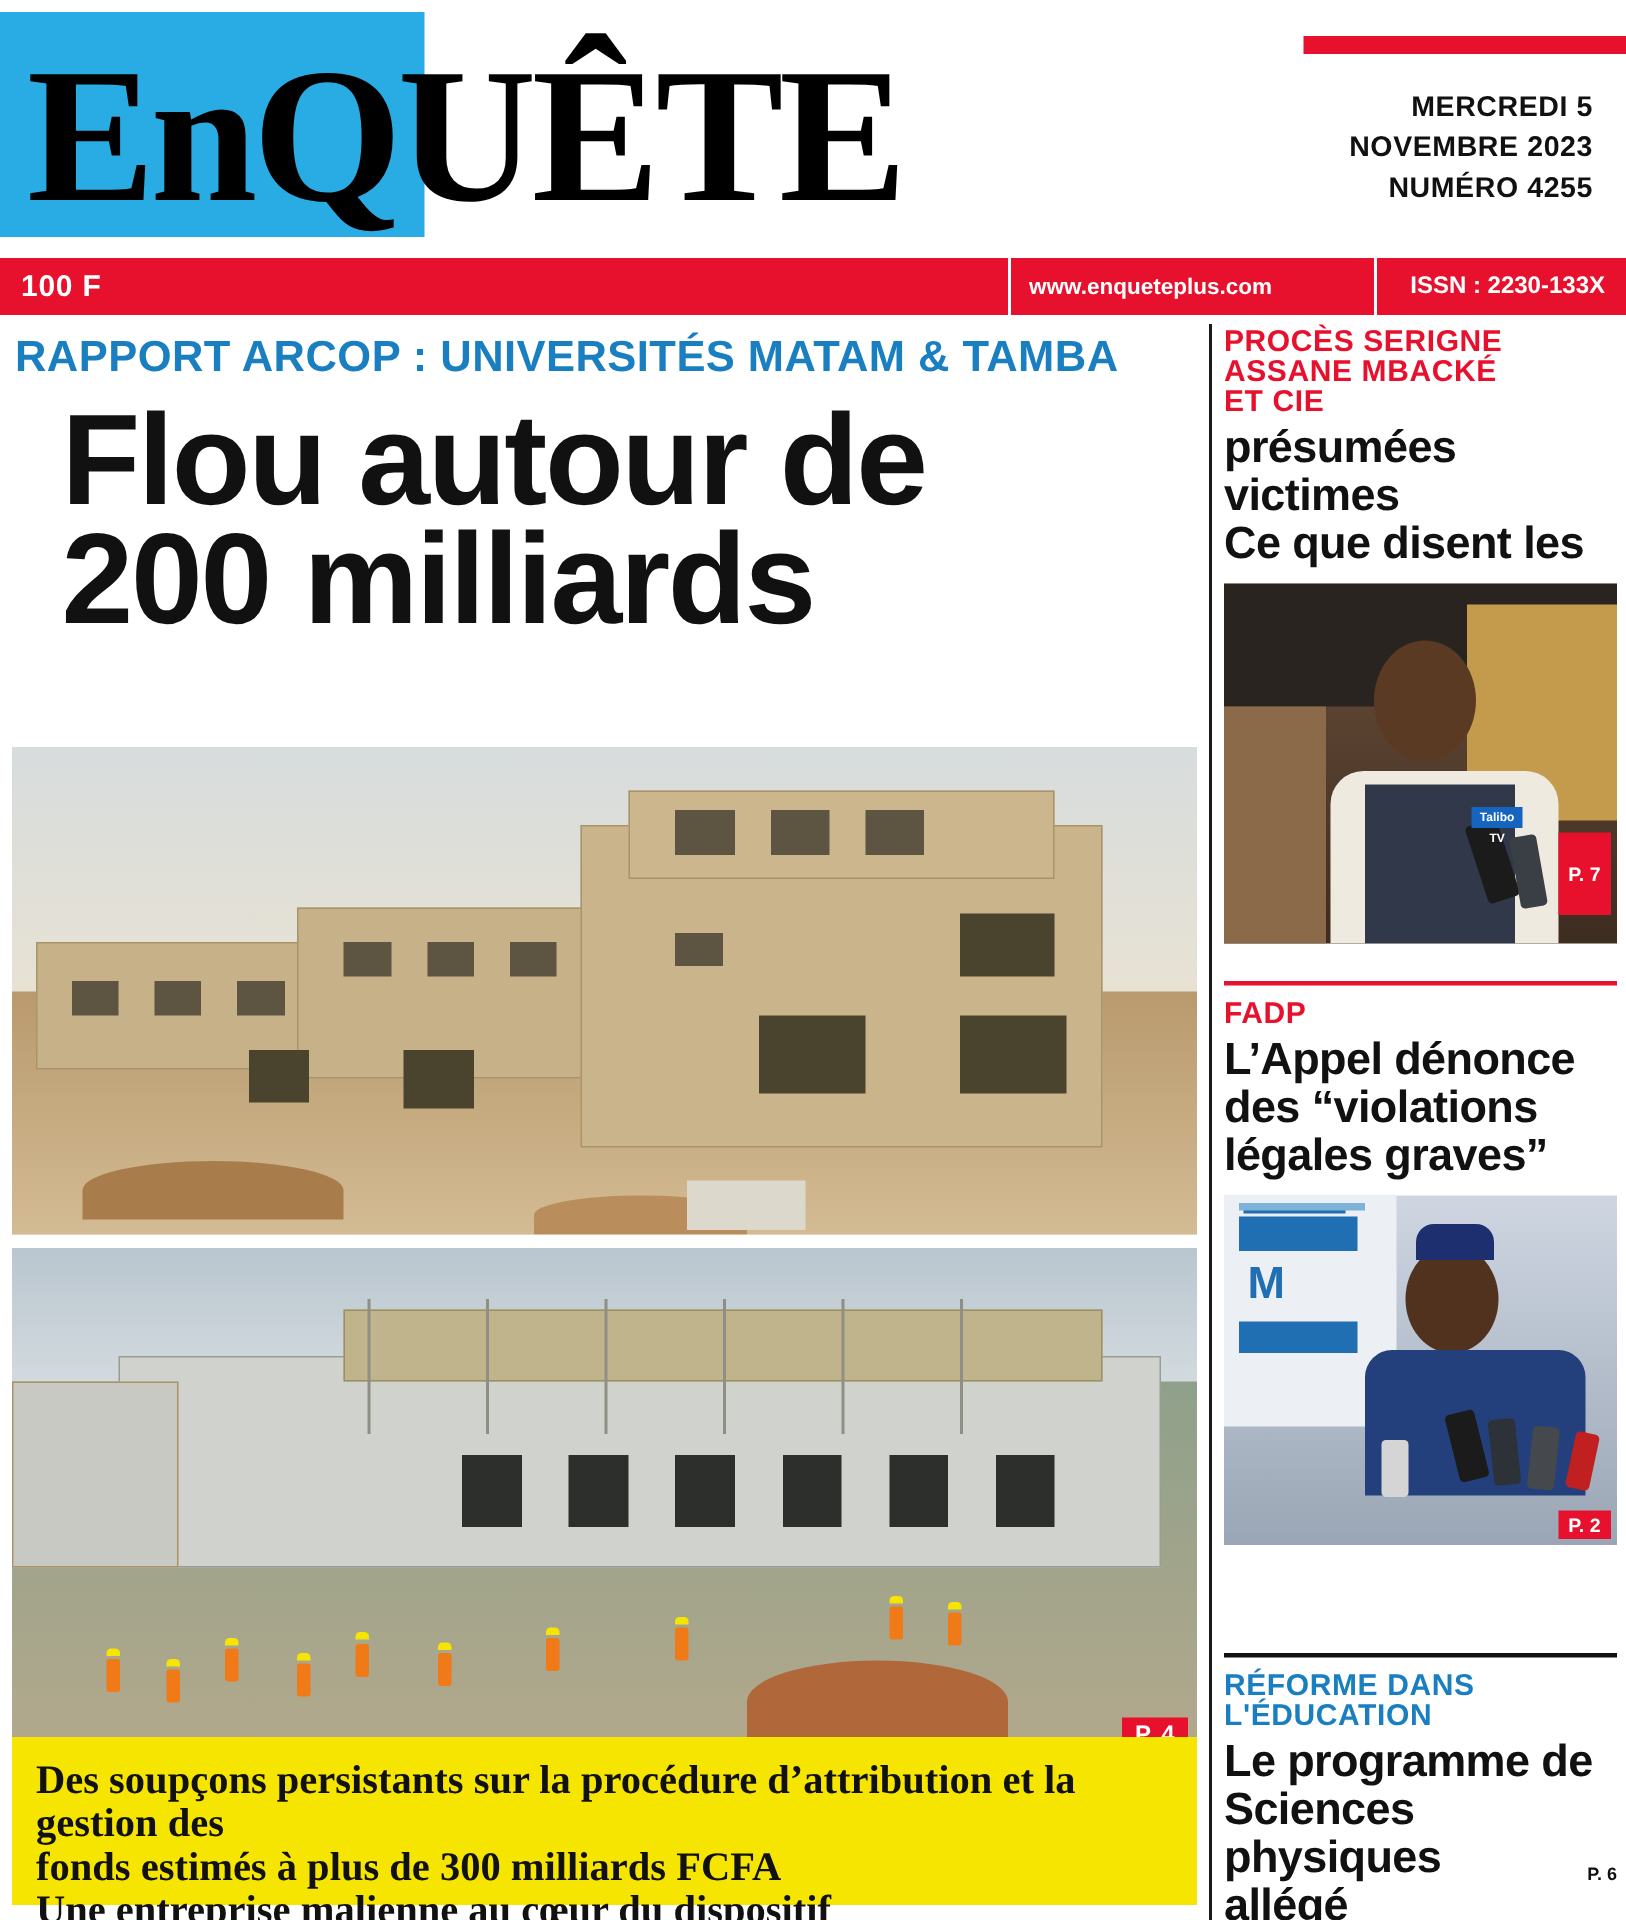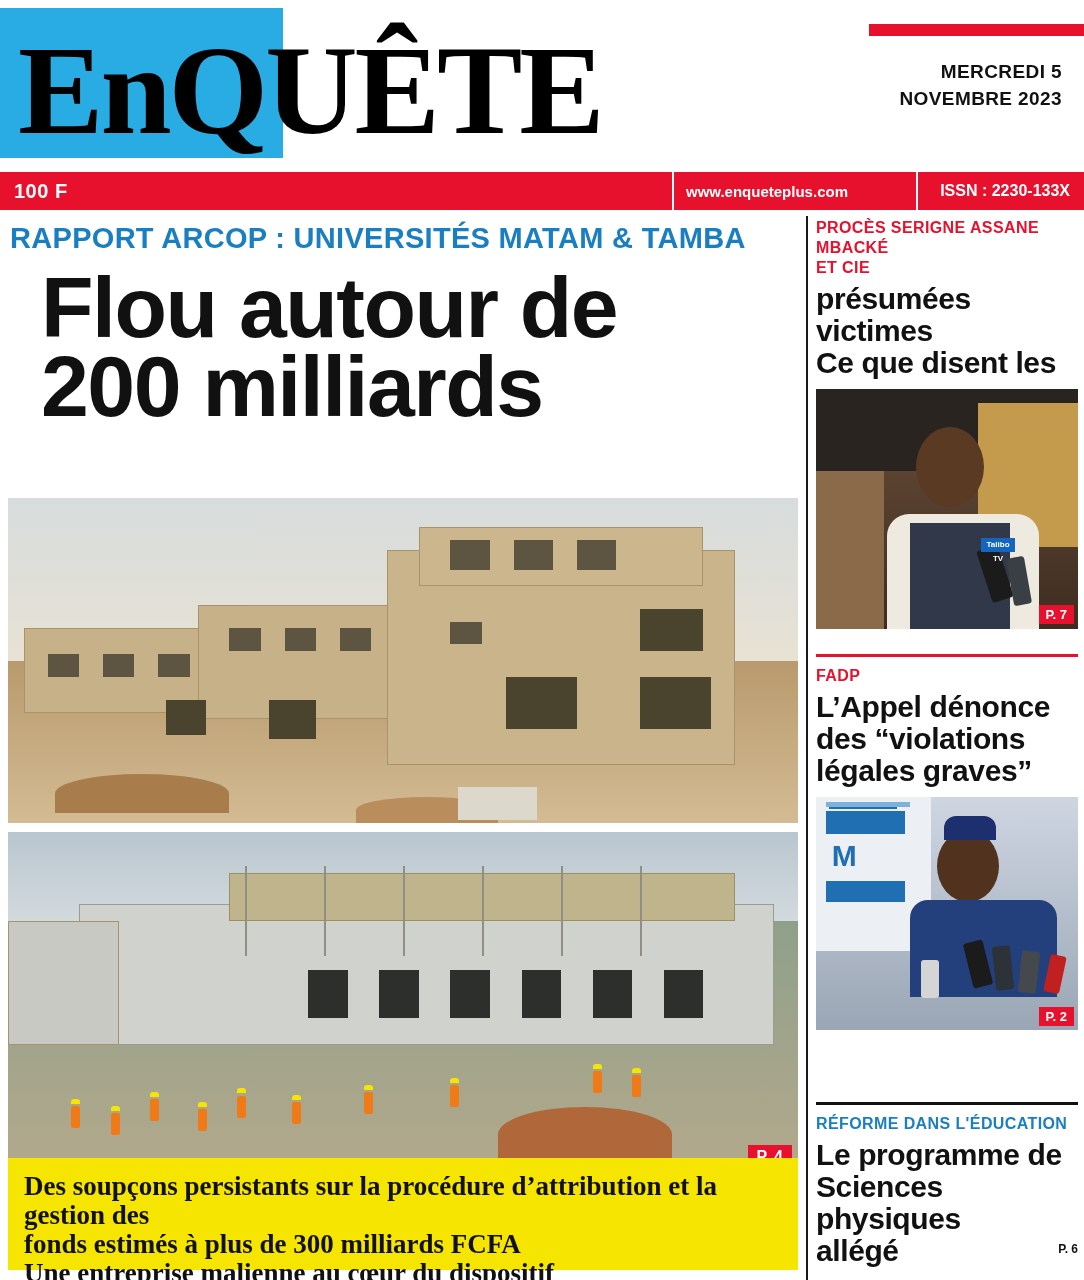--- a/index.html
+++ b/index.html
@@ -88,21 +88,21 @@
     position: absolute; left: 8px; top: 948px; width: 790px; height: 112px;
     background: #f5e500; padding: 14px 16px 0 16px;
   }
   .yellowbox p {
     font-family: "Liberation Serif", serif;
     font-size: 27px; line-height: 29px; font-weight: bold; color: #111;
   }
 
   
   .r-kicker {
-    font-size: 16px; font-weight: bold; color: #e8112d; line-height: 20px;
+    font-size: 20px; font-weight: bold; color: #e8112d; line-height: 20px;
     letter-spacing: 0.4px; text-transform: uppercase;
   }
   .r-kicker.blue { color: #1a7fc1; }
   .r-head {
     font-size: 30px; line-height: 32px; font-weight: bold; color: #111;
     letter-spacing: -0.4px; margin-top: 5px;
   }
   .r-photo { position: relative; overflow: hidden; background: #9aa; }
   .r-block { position: absolute; left: 6px; width: 262px; }
 
@@ -126,20 +126,21 @@
     <div class="mh-cyan"></div>
     <div class="mh-redbar-top"></div>
     <div class="logo-wrap">
       <div class="logo-text">
         <span>EnQ</span><span>UÊTE</span>
       </div>
     </div>
     <div class="dateblock">
       <div>MERCREDI 5</div>
       <div>NOVEMBRE 2023</div>
+      <div>NUMÉRO 4255</div>
     </div>
   </div>
 
   <div class="infobar">
     <div class="price">100 F</div>
     <div class="sep1"></div>
     <div class="site">www.enqueteplus.com</div>
     <div class="sep2"></div>
     <div class="issn">ISSN : 2230-133X</div>
   </div>
@@ -254,21 +255,21 @@
           <div style="position:absolute; left:62%; top:6%; width:38%; height:60%; background:#c49a4c;"></div>
           <div style="position:absolute; left:0%; top:34%; width:26%; height:66%; background:#8a6a49;"></div>
 
           <div class="person-head" style="left:38%; top:16%; width:68px; height:80px; background:#5b3a24;"></div>
           <div style="position:absolute; left:27%; top:52%; width:58%; height:48%; background:#efeae0; border-radius:22px 22px 0 0;"></div>
           <div style="position:absolute; left:36%; top:56%; width:38%; height:44%; background:#30384a;"></div>
 
           <div class="mic" style="left:64%; top:66%; width:22px; height:54px; transform:rotate(-18deg);"></div>
           <div class="mic" style="left:74%; top:70%; width:18px; height:48px; background:#3a3f45; transform:rotate(-10deg);"></div>
           <div style="position:absolute; left:63%; top:62%; width:34px; height:14px; background:#1565c0; color:#fff; font-size:8px; font-weight:bold; text-align:center; line-height:14px;">Talibo TV</div>
-          <div class="pagetag" style="right:4px; bottom:5px; font-size:13px; padding:2px 7px;">P. 7</div>
+          <div class="pagetag" style="right:4px; bottom:19px; font-size:13px; padding:20px 7px;">P. 7</div>
         </div>
       </div>
 
       <div style="position:absolute; left:6px; top:444px; width:262px; height:3px; background:#e8112d;"></div>
 
       <div class="r-block" style="top: 456px;">
         <div class="r-kicker">FADP</div>
         <div class="r-head">
           <div>L’Appel dénonce</div>
           <div>des “violations</div>

